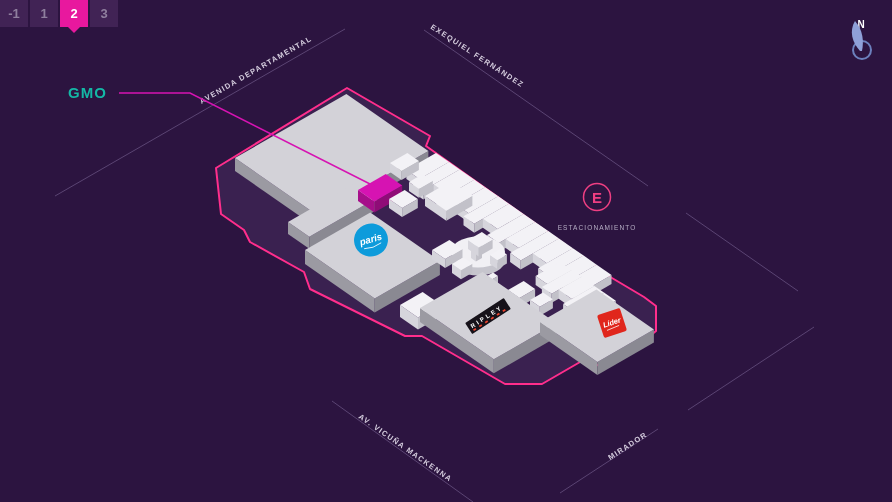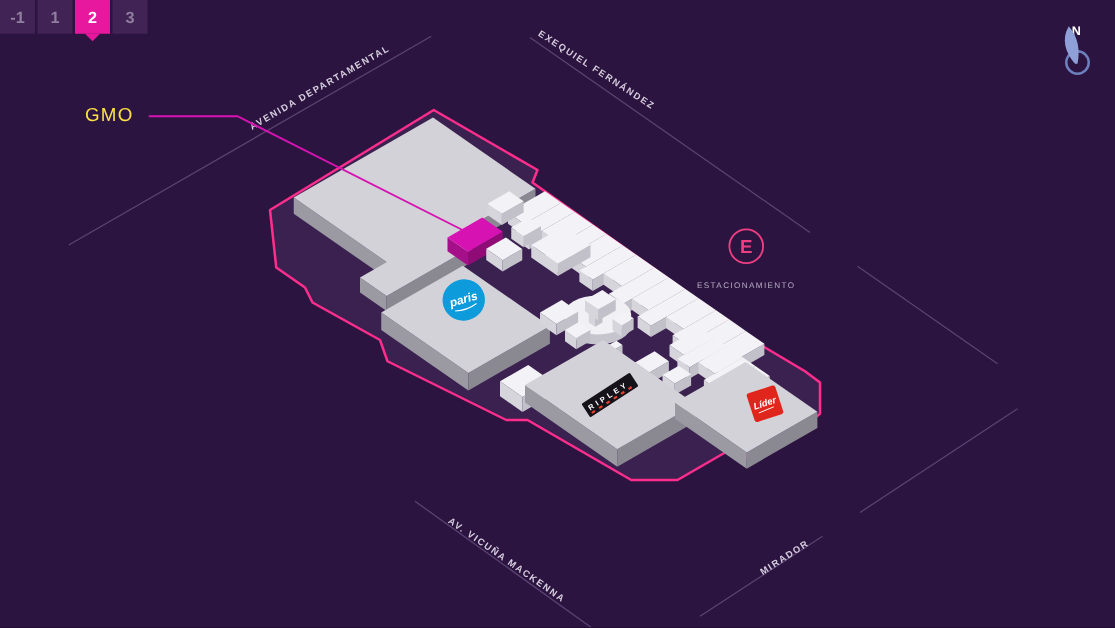--- a/index.html
+++ b/index.html
@@ -16,22 +16,22 @@
     user-select:none;
   }
   .floor-btn.selected{background:#e8189e;color:#ffffff;}
   .floor-pointer{
     position:absolute;left:68px;top:27px;width:0;height:0;
     border-left:6px solid transparent;border-right:6px solid transparent;
     border-top:6px solid #e8189e;
   }
   
   .gmo-label{
-    position:absolute;left:68px;top:84px;color:#fde047;
-    font-size:15px;font-weight:400;letter-spacing:1px;z-index:4;
+    position:absolute;left:68px;top:84px;color:#14b8a6;
+    font-size:15px;font-weight:700;letter-spacing:1px;z-index:4;
   }
   svg.map{position:absolute;left:0;top:0;z-index:1;}
   .street-text{fill:#d5cdde;font-size:7.5px;font-weight:bold;letter-spacing:1.3px;}
   .badge-sub{fill:#b6aec4;font-size:6.5px;letter-spacing:1.1px;}
 </style>
 </head>
 <body>
 
 <div class="stage" style="background: rgb(44, 20, 64);">
 

